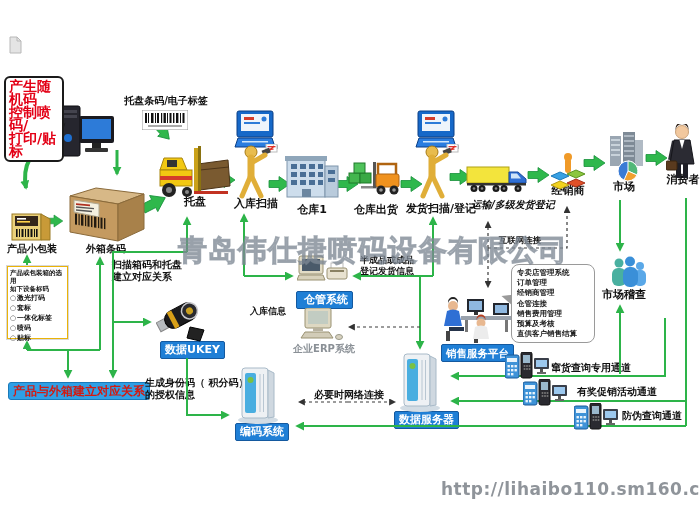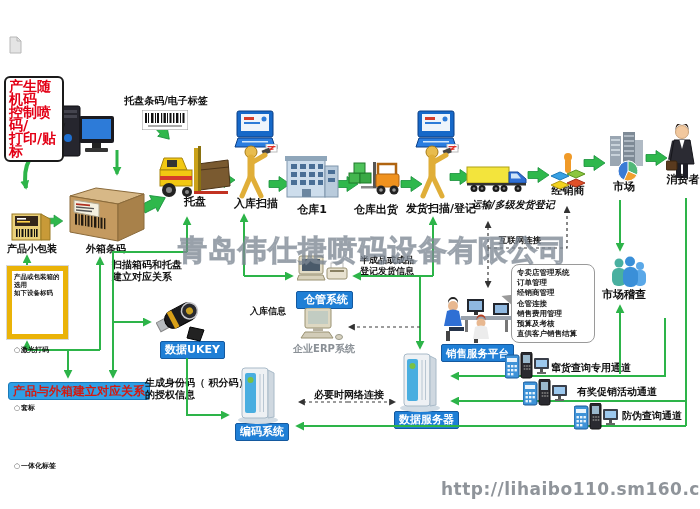--- a/index.html
+++ b/index.html
@@ -16,23 +16,23 @@
   .tag-rel{position:absolute;background:#2fa0e6;border:1px solid #1b7ab8;color:#d31a10;
        font-weight:bold;font-size:12px;line-height:14px;padding:1px 4px;border-radius:3px;
        white-space:nowrap;}
   .callout{position:absolute;left:4px;top:76px;width:60px;background:#fff;border:2px solid #1a1a1a;
        border-radius:6px;padding:2px 3px;color:#e30016;font-weight:bold;font-size:14px;
        line-height:13px;white-space:pre-line;z-index:6;}
   .callout-tail{position:absolute;left:50px;top:120px;width:0;height:0;z-index:5;
        border-left:7px solid transparent;border-right:7px solid #1a1a1a;border-top:12px solid transparent;
        transform:rotate(18deg);}
   .eqbox{position:absolute;left:7px;top:266px;width:61px;height:73px;background:#fff;
-       border:5px solid #eab308;box-shadow:0 0 0 1px #d8d8d8;padding:2px 2px;z-index:4;}
+       border:1px solid #eab308;box-shadow:0 0 0 1px #d8d8d8;padding:2px 2px;z-index:4;}
   .eqbox .tt{font-size:6.5px;line-height:8px;font-weight:bold;color:#111;white-space:pre-line;}
-  .eqbox .opt{font-size:7px;line-height:10px;font-weight:bold;color:#111;white-space:nowrap;margin-top:48px;}
+  .eqbox .opt{font-size:7px;line-height:10px;font-weight:bold;color:#111;white-space:nowrap;}
   .eqbox .bullet{color:#333;font-size:7px;margin-right:1px;}
   .bubble{position:absolute;left:511px;top:264px;width:84px;background:#fff;border:1.5px solid #9a9a9a;
        border-radius:8px;padding:3px 5px;z-index:6;}
   .bubble .bi{font-size:7.5px;line-height:10.2px;font-weight:bold;color:#222;white-space:nowrap;}
   .bubble-tail{position:absolute;left:501px;top:292px;width:0;height:0;z-index:5;
        border-top:6px solid transparent;border-bottom:8px solid transparent;border-right:16px solid #9a9a9a;
        transform:rotate(14deg);}
   .wm{position:absolute;left:178px;top:231px;z-index:50;font-size:29px;font-weight:bold;
       letter-spacing:1px;color:rgba(146,154,164,0.40);-webkit-text-stroke:1px rgba(122,132,144,0.65);
       white-space:nowrap;pointer-events:none;}

